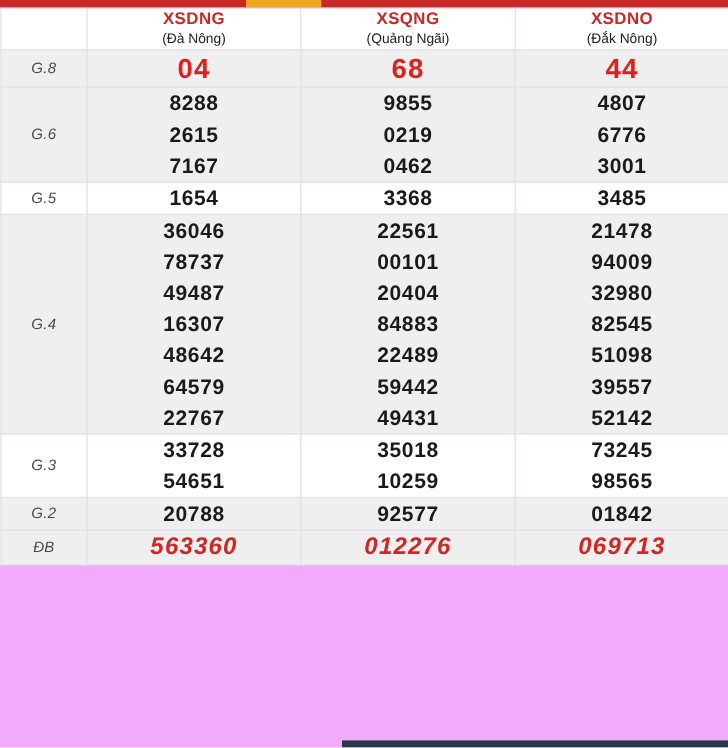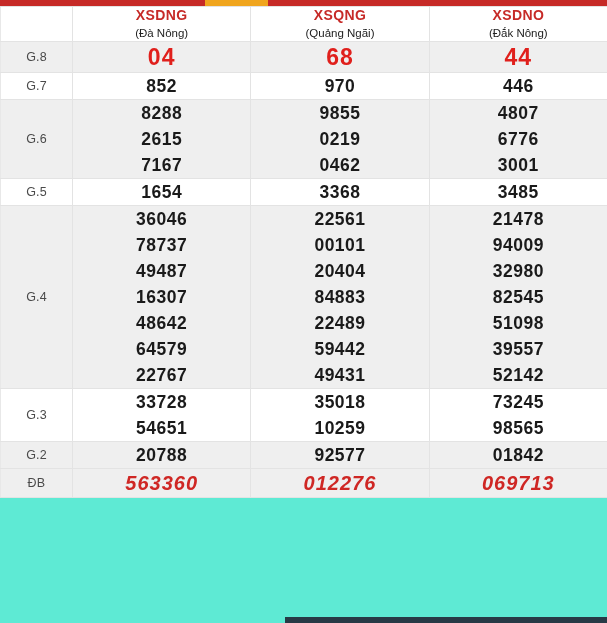--- a/index.html
+++ b/index.html
@@ -12,21 +12,21 @@
     height: 623px;
     font-family: "Liberation Sans", sans-serif;
     overflow: hidden;
   }
 
   #app {
     position: relative;
     width: 607px;
     height: 623px;
     box-sizing: border-box;
-    background: #5eead4;
+    background: #f0abfc;
   }
 
   
   .top-bar {
     position: absolute;
     top: 0;
     left: 0;
     width: 607px;
     height: 6px;
     background: #c62a27;
@@ -63,20 +63,21 @@
   .result-table th,
   .result-table td {
     border: 1px solid #e3e3e3;
     padding: 0;
     text-align: center;
     vertical-align: middle;
   }
   .result-table th:first-child,
   .result-table td:first-child {
     border-left: 1px solid #e8e8e8;
+    font-style: italic;
   }
 
   
   thead th {
     background: #ffffff;
     padding: 6px 2px 8px 2px;
     border-bottom: 1px solid #e3e3e3;
   }
   .prov-code {
     display: block;
@@ -176,32 +177,20 @@
           <td class="nums">
             <span>04</span>
           </td>
           <td class="nums">
             <span>68</span>
           </td>
           <td class="nums">
             <span>44</span>
           </td>
         </tr>
-        <tr class="plain row-normal">
-          <td class="row-label">G.7</td>
-          <td class="nums">
-            <span>852</span>
-          </td>
-          <td class="nums">
-            <span>970</span>
-          </td>
-          <td class="nums">
-            <span>446</span>
-          </td>
-        </tr>
         <tr class="shade row-normal">
           <td class="row-label">G.6</td>
           <td class="nums">
             <span>8288</span>
             <span>2615</span>
             <span>7167</span>
           </td>
           <td class="nums">
             <span>9855</span>
             <span>0219</span>

